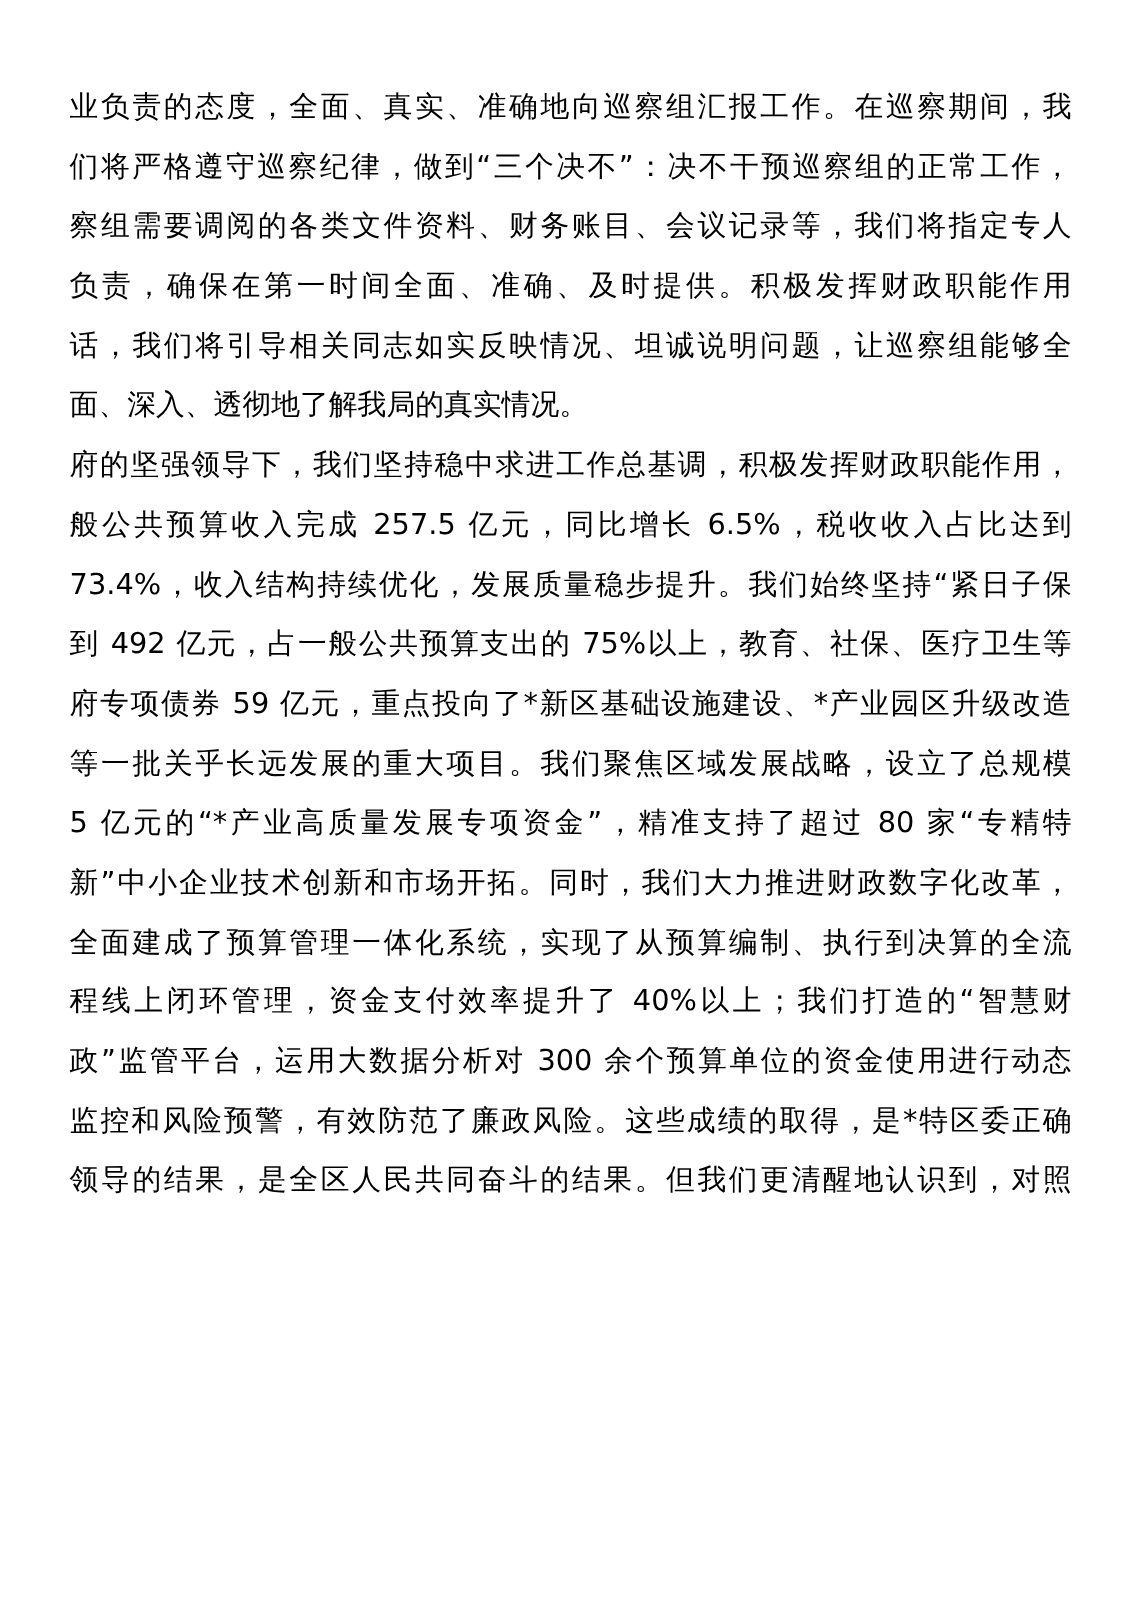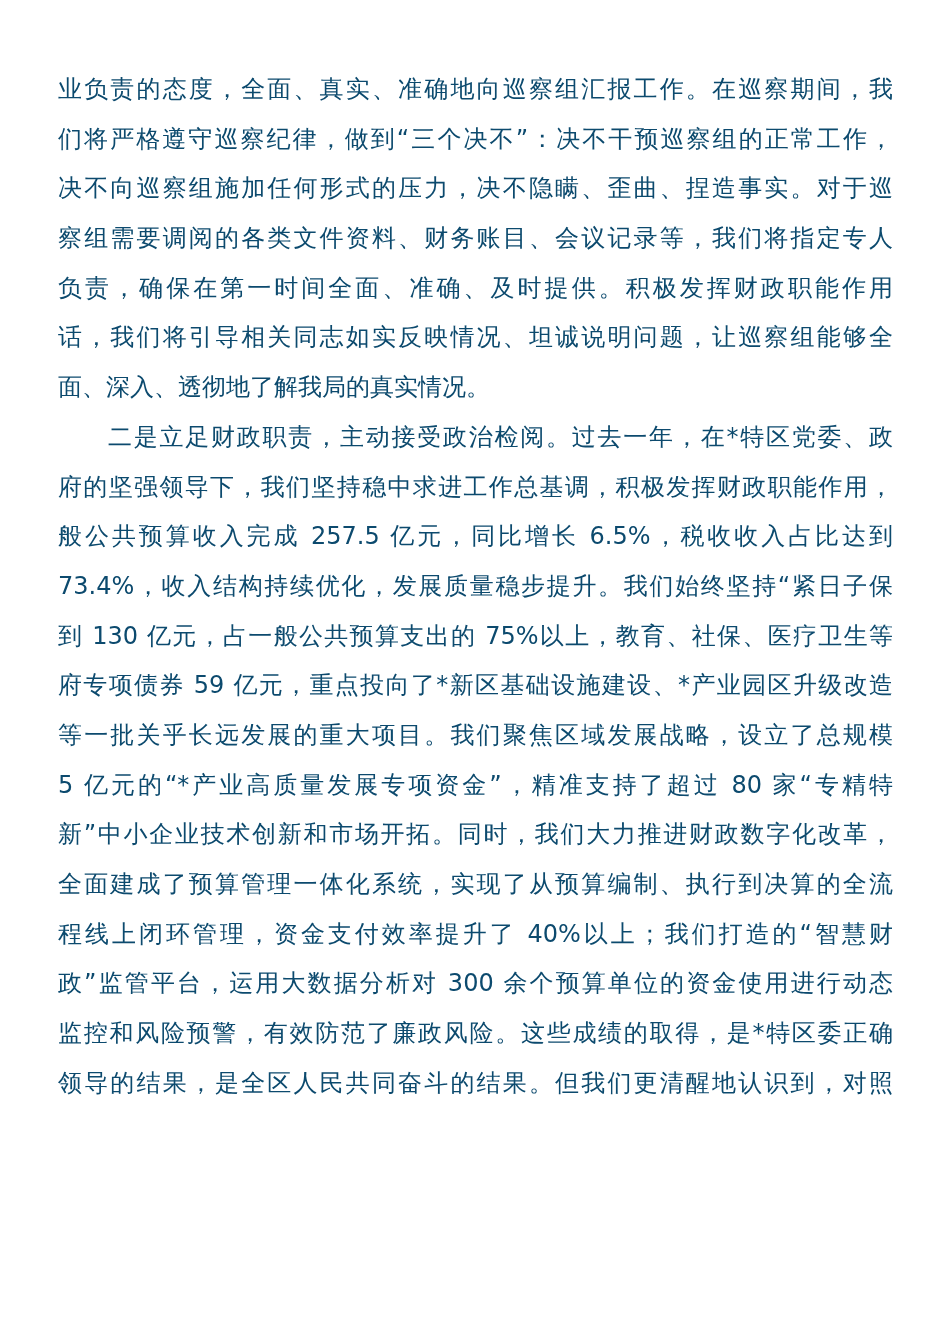--- a/index.html
+++ b/index.html
@@ -4,52 +4,50 @@
 <style>
   html, body { margin: 0; padding: 0; background: #ffffff; }
   body { width: 950px; height: 1344px; position: relative; overflow: hidden; }
   .page {
     position: absolute;
     left: 58px;
     top: 65px;
     width: 835px;
     font-family: "DejaVu Sans", "Liberation Sans", sans-serif;
     font-size: 24px;
-    color: #0c4a6e;
+    color: #000000;
   }
   .line {
     height: 49.7px;
     line-height: 49.7px;
     white-space: nowrap;
     text-align: justify;
     text-align-last: justify;
     overflow: visible;
   }
   .line.last { text-align-last: left; }
   .line.indent { padding-left: 50px; }
 </style>
 </head>
 <body>
 
 <div class="page">
   <div>
     <div class="line">业负责的态度，全面、真实、准确地向巡察组汇报工作。在巡察期间，我</div>
     <div class="line">们将严格遵守巡察纪律，做到“三个决不”：决不干预巡察组的正常工作，</div>
-    <div class="line">决不向巡察组施加任何形式的压力，决不隐瞒、歪曲、捏造事实。对于巡</div>
     <div class="line">察组需要调阅的各类文件资料、财务账目、会议记录等，我们将指定专人</div>
     <div class="line">负责，确保在第一时间全面、准确、及时提供。积极发挥财政职能作用</div>
     <div class="line">话，我们将引导相关同志如实反映情况、坦诚说明问题，让巡察组能够全</div>
     <div class="line last">面、深入、透彻地了解我局的真实情况。</div>
   </div>
   <div>
-    <div class="line indent">二是立足财政职责，主动接受政治检阅。过去一年，在*特区党委、政</div>
     <div class="line">府的坚强领导下，我们坚持稳中求进工作总基调，积极发挥财政职能作用，</div>
     <div class="line">般公共预算收入完成 257.5 亿元，同比增长 6.5%，税收收入占比达到</div>
     <div class="line">73.4%，收入结构持续优化，发展质量稳步提升。我们始终坚持“紧日子保</div>
-    <div class="line">到 130 亿元，占一般公共预算支出的 75%以上，教育、社保、医疗卫生等</div>
+    <div class="line">到 492 亿元，占一般公共预算支出的 75%以上，教育、社保、医疗卫生等</div>
     <div class="line">府专项债券 59 亿元，重点投向了*新区基础设施建设、*产业园区升级改造</div>
     <div class="line">等一批关乎长远发展的重大项目。我们聚焦区域发展战略，设立了总规模</div>
     <div class="line">5 亿元的“*产业高质量发展专项资金”，精准支持了超过 80 家“专精特</div>
     <div class="line">新”中小企业技术创新和市场开拓。同时，我们大力推进财政数字化改革，</div>
     <div class="line">全面建成了预算管理一体化系统，实现了从预算编制、执行到决算的全流</div>
     <div class="line">程线上闭环管理，资金支付效率提升了 40%以上；我们打造的“智慧财</div>
     <div class="line">政”监管平台，运用大数据分析对 300 余个预算单位的资金使用进行动态</div>
     <div class="line">监控和风险预警，有效防范了廉政风险。这些成绩的取得，是*特区委正确</div>
     <div class="line">领导的结果，是全区人民共同奋斗的结果。但我们更清醒地认识到，对照</div>
   </div>

